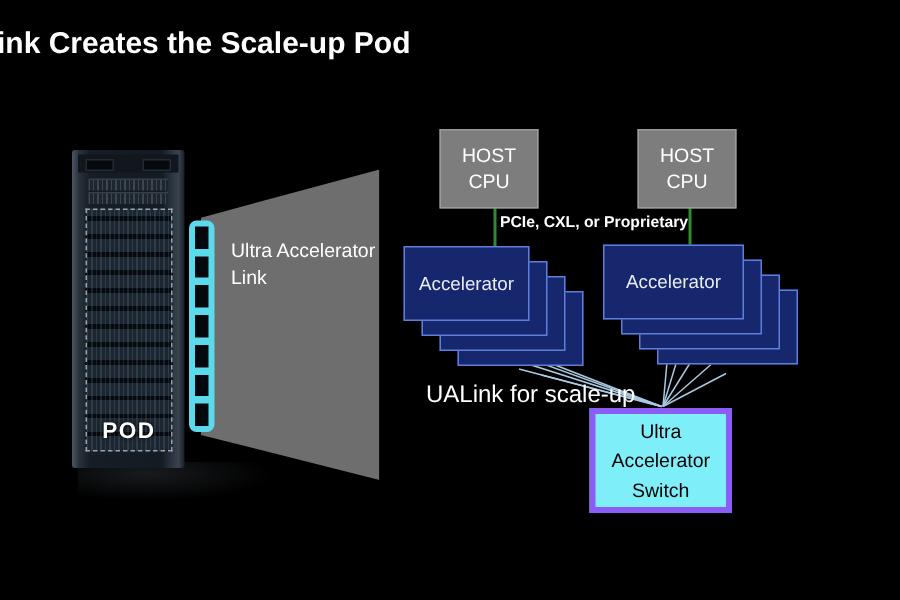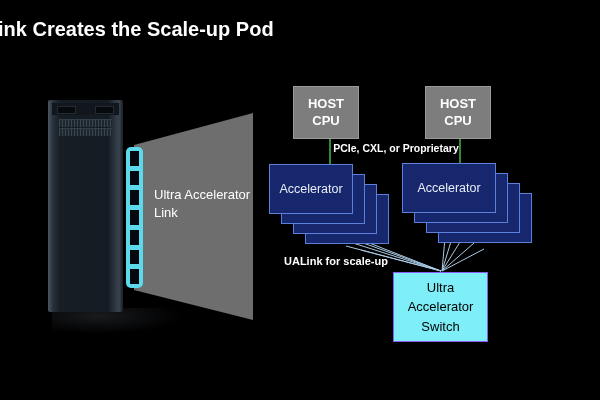--- a/index.html
+++ b/index.html
@@ -32,51 +32,51 @@
   .pod-label{position:absolute;left:0;right:0;bottom:4px;text-align:center;color:#fff;
              font-size:15px;font-weight:bold;letter-spacing:1px;
              text-shadow:0 0 3px rgba(0,0,0,.9);}
   .rack-shadow{position:absolute;left:52px;top:308px;width:130px;height:26px;
                background:radial-gradient(ellipse at 35% 30%,rgba(70,76,84,.35),rgba(0,0,0,0) 70%);}
 
   
   .funnel{position:absolute;left:134px;top:113px;width:119px;height:207px;background:#6e6e6e;
           clip-path:polygon(0% 15.5%,100% 0%,100% 100%,0% 85.5%);}
   .funnel-text{position:absolute;left:20px;color:#fff;font-size:13px;line-height:1.35;}
-  .funnel-text.t1{top:45px;margin-top:28px;}
+  .funnel-text.t1{top:45px;}
   .funnel-text.t2{top:115px;}
 
   
   .ladder{position:absolute;left:126px;top:147px;width:17px;height:141px;background:#5cdaec;
           border-radius:5px;display:flex;flex-direction:column;gap:5px;padding:4px 4px;
           box-sizing:border-box;}
   .ladder-hole{flex:1;background:#05080c;}
 
   
   .wires{position:absolute;left:0;top:0;width:600px;height:400px;pointer-events:none;}
 
   
   .host-box{position:absolute;width:64px;height:51px;background:#7d7d7d;border:1px solid #9a9a9a;
             display:flex;align-items:center;justify-content:center;text-align:center;
-            color:#fff;font-size:13px;font-weight:700;line-height:1.25;white-space:pre-line;}
+            color:#fff;font-size:13px;font-weight:400;line-height:1.25;white-space:pre-line;}
   .host-box.h1{left:293px;top:86px;}
   .host-box.h2{left:425px;top:86px;}
 
   .bus-label{position:absolute;left:326px;top:142px;width:140px;text-align:center;color:#fff;
              font-size:10.5px;font-weight:bold;}
 
   
   .acc-box{position:absolute;background:#17276e;border:1.5px solid #5c7fd9;box-sizing:border-box;}
   .acc-front{display:flex;align-items:center;justify-content:center;color:#e8ecf5;font-size:12.5px;}
 
-  .ualink-label{position:absolute;left:284px;top:255px;color:#fff;font-size:11px;font-weight:bold;}
+  .ualink-label{position:absolute;left:284px;top:255px;color:#fff;font-size:16px;font-weight:normal;}
 
   
   .switch-box{position:absolute;left:393px;top:272px;width:95px;height:70px;background:#7eeff8;
-              border:1px solid #8b5cf6;box-sizing:border-box;display:flex;align-items:center;
+              border:4px solid #8b5cf6;box-sizing:border-box;display:flex;align-items:center;
               justify-content:center;text-align:center;color:#000;font-size:13px;line-height:1.5;
               white-space:pre-line;}
 </style>
 </head>
 <body>
 
 <div class="stage">
 
   <div class="slide-title">ink Creates the Scale-up Pod</div>
 
@@ -96,20 +96,23 @@
   </div>
 
   <div class="rack-shadow"></div>
   <div class="rack">
     <div class="rack-top">
       <div class="rack-slot s1"></div>
       <div class="rack-slot s2"></div>
     </div>
     <div class="rack-row r1"></div>
     <div class="rack-row r2"></div>
+    <div class="rack-grid">
+      <div class="pod-label">POD</div>
+    </div>
   </div>
 
   <svg class="wires" viewBox="0 0 600 400">
 
     <line x1="330" y1="137" x2="330" y2="166" stroke="#2e8b2e" stroke-width="2"></line>
     <line x1="460" y1="137" x2="460" y2="165" stroke="#2e8b2e" stroke-width="2"></line>
 
     <g stroke="#a9c9e3" stroke-width="1">
       <line x1="300" y1="216" x2="441" y2="271"></line>
       <line x1="316" y1="226" x2="441" y2="271"></line>

